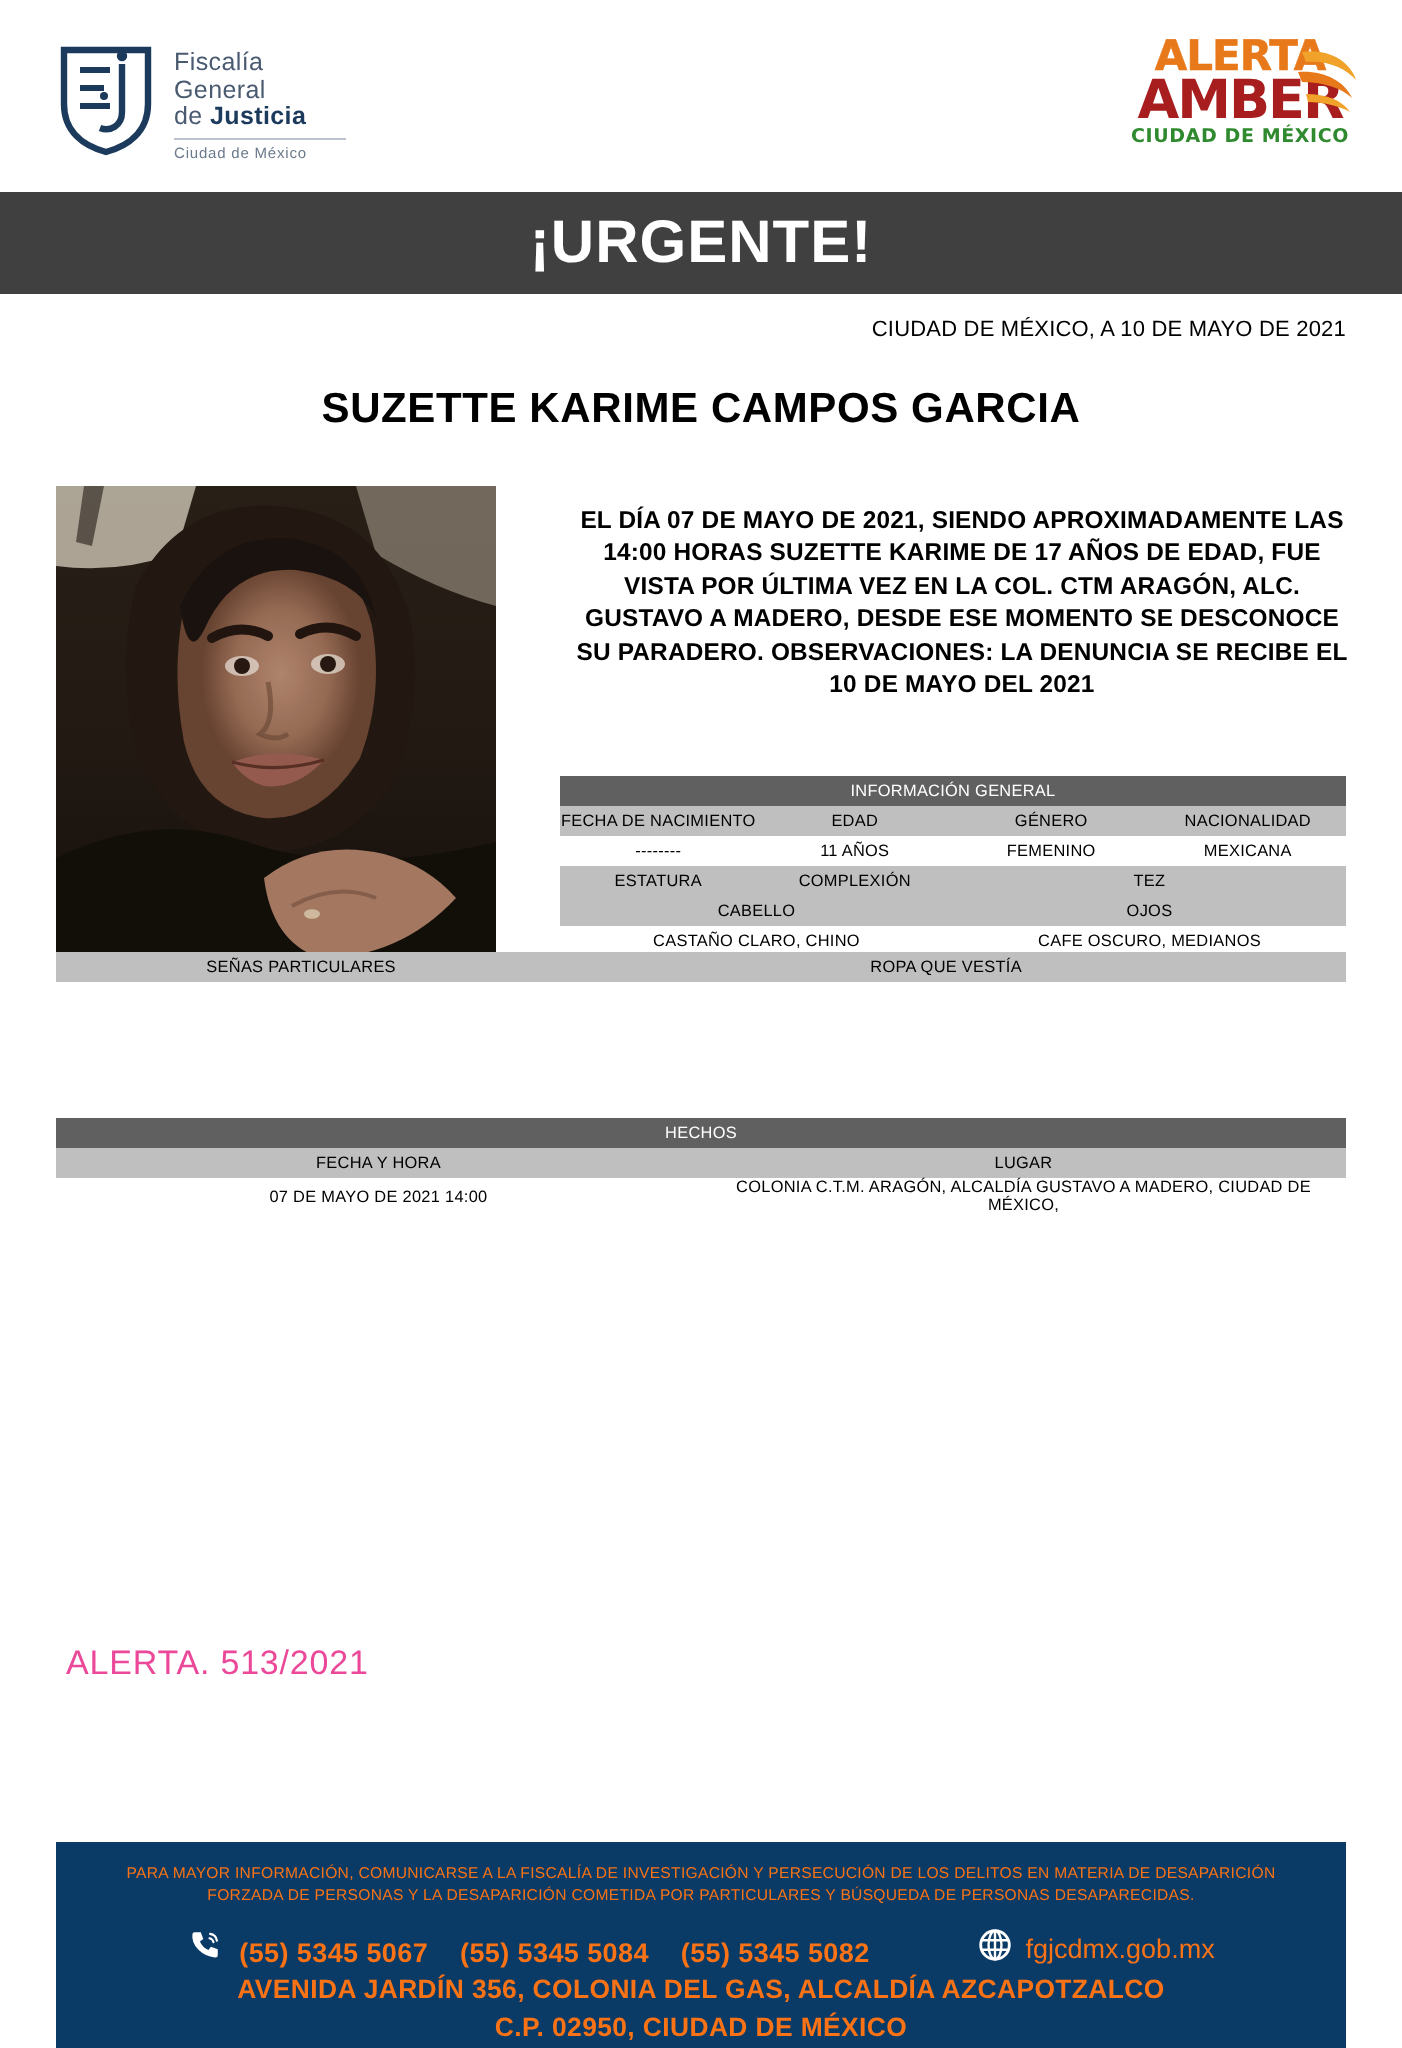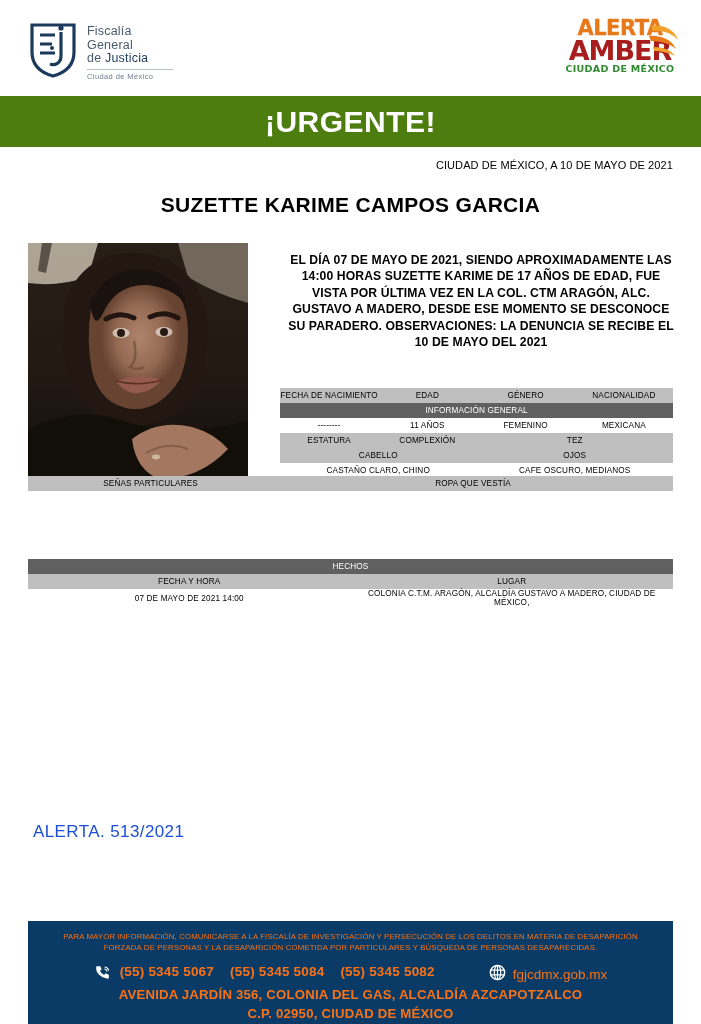--- a/index.html
+++ b/index.html
@@ -9,35 +9,35 @@
     color:#000;overflow:hidden;position:relative;
   }
   .page{position:relative;width:701px;height:1024px;}
 
   
   .header{position:absolute;left:0;top:0;width:701px;height:95px;}
   .fgj-logo{position:absolute;left:28px;top:22px;display:flex;align-items:flex-start;}
   .fgj-shield{width:50px;height:56px;position:relative;flex:none;}
   .fgj-text{margin-left:9px;padding-top:3px;}
   .fgj-l1,.fgj-l2,.fgj-l3{font-size:12.5px;color:#4a5a70;line-height:13.5px;letter-spacing:.2px;}
-  .fgj-l3 b{color:#1b3a5c;font-weight:normal;}
+  .fgj-l3 b{color:#1b3a5c;font-weight:bold;}
   .fgj-rule{width:86px;height:1px;background:#b9c2cd;margin:3px 0 2px 0;}
   .fgj-sub{font-size:7.5px;color:#6c7a8c;letter-spacing:.4px;}
 
   .amber{position:absolute;right:22px;top:18px;width:118px;height:62px;text-align:center;}
   .amber-alerta{font-size:21px;font-weight:bold;color:#e8791a;letter-spacing:-.5px;line-height:20px;
     font-family:"DejaVu Sans", sans-serif;-webkit-text-stroke:.3px #e8791a;}
   .amber-amber{font-size:27px;font-weight:bold;color:#a81d1d;letter-spacing:-1px;line-height:25px;
     font-family:"DejaVu Sans", sans-serif;}
   .amber-cdmx{font-size:9.5px;font-weight:bold;color:#2f8a2f;letter-spacing:.3px;line-height:11px;
     font-family:"DejaVu Sans", sans-serif;}
   .amber-swoosh{position:absolute;right:-2px;top:0px;width:34px;height:40px;}
 
   
-  .urgente{position:absolute;left:0;top:96px;width:701px;height:51px;background:#4d7c0f;
+  .urgente{position:absolute;left:0;top:96px;width:701px;height:51px;background:#404040;
     display:flex;align-items:center;justify-content:center;}
   .urgente span{color:#fff;font-size:30px;font-weight:bold;letter-spacing:.5px;}
 
   .cityline{position:absolute;right:28px;top:159px;font-size:11px;color:#000;letter-spacing:.1px;}
 
   .victim-name{position:absolute;left:0;top:193px;width:701px;text-align:center;
     font-size:21px;font-weight:bold;letter-spacing:.3px;}
 
   
   .photo{position:absolute;left:28px;top:243px;width:220px;height:240px;overflow:hidden;background:#2a2018;}
@@ -50,27 +50,27 @@
   .tbl{position:absolute;border-collapse:collapse;table-layout:fixed;}
   .tbl td{font-size:8.2px;text-align:center;padding:0;height:15px;vertical-align:middle;letter-spacing:.15px;}
   .hdr-dark{background:#606060;color:#ffffff;}
   .hdr-light{background:#bfbfbf;color:#000000;}
   .val{background:#ffffff;color:#000000;}
 
   .tbl-general{left:280px;top:388px;width:393px;}
   .tbl-senas{left:28px;top:476px;width:645px;}
   .tbl-hechos{left:28px;top:559px;width:645px;}
 
-  .watermark{position:absolute;left:33px;top:822px;font-size:17px;color:#1d4ed8;letter-spacing:.4px;}
+  .watermark{position:absolute;left:33px;top:822px;font-size:17px;color:#ec4899;letter-spacing:.4px;}
 
   
   .footer{position:absolute;left:28px;top:921px;width:645px;height:116px;background:#0a3a66;color:#f97316;}
   .foot-note{padding:10px 16px 0 16px;text-align:center;font-size:7.8px;line-height:11px;letter-spacing:.15px;}
   .foot-contact{margin-top:11px;display:flex;align-items:center;justify-content:center;gap:0px;}
-  .phones{display:flex;align-items:flex-start;font-size:13.5px;font-weight:bold;letter-spacing:.2px;}
+  .phones{display:flex;align-items:flex-end;font-size:13.5px;font-weight:bold;letter-spacing:.2px;}
   .phones span{margin-right:16px;}
   .ico{display:inline-block;vertical-align:middle;margin-right:7px;}
   .web{display:flex;align-items:center;font-size:13.5px;font-weight:normal;margin-left:38px;}
   .foot-addr{text-align:center;font-size:13.2px;font-weight:bold;line-height:17px;margin-top:2px;letter-spacing:.2px;}
 </style>
 </head>
 <body>
 
 <div class="page">
 
@@ -151,27 +151,27 @@
       <ellipse cx="128" cy="214" rx="4" ry="2.4" fill="#e4d6b8" opacity=".8"></ellipse>
       <rect width="220" height="240" fill="#000" opacity=".05"></rect>
     </svg>
   </div>
 
   <div class="desc">EL DÍA 07 DE MAYO  DE 2021, SIENDO APROXIMADAMENTE LAS 14:00  HORAS SUZETTE KARIME DE 17 AÑOS  DE EDAD, FUE VISTA POR ÚLTIMA VEZ  EN LA  COL. CTM ARAGÓN, ALC. GUSTAVO A MADERO,  DESDE ESE MOMENTO SE DESCONOCE SU PARADERO. OBSERVACIONES: LA DENUNCIA SE RECIBE EL 10 DE MAYO DEL 2021</div>
 
   <table class="tbl tbl-general">
     <tbody>
         <tr>
+      <td class="hdr-dark" colspan="4">INFORMACIÓN GENERAL</td>
+    </tr>
+    <tr>
       <td class="hdr-light">FECHA DE NACIMIENTO</td>
       <td class="hdr-light">EDAD</td>
       <td class="hdr-light">GÉNERO</td>
       <td class="hdr-light">NACIONALIDAD</td>
-    </tr>
-    <tr>
-      <td class="hdr-dark" colspan="4">INFORMACIÓN GENERAL</td>
     </tr>
     <tr>
       <td class="val">--------</td>
       <td class="val">11 AÑOS</td>
       <td class="val">FEMENINO</td>
       <td class="val">MEXICANA</td>
     </tr>
     <tr>
       <td class="hdr-light">ESTATURA</td>
       <td class="hdr-light">COMPLEXIÓN</td>

